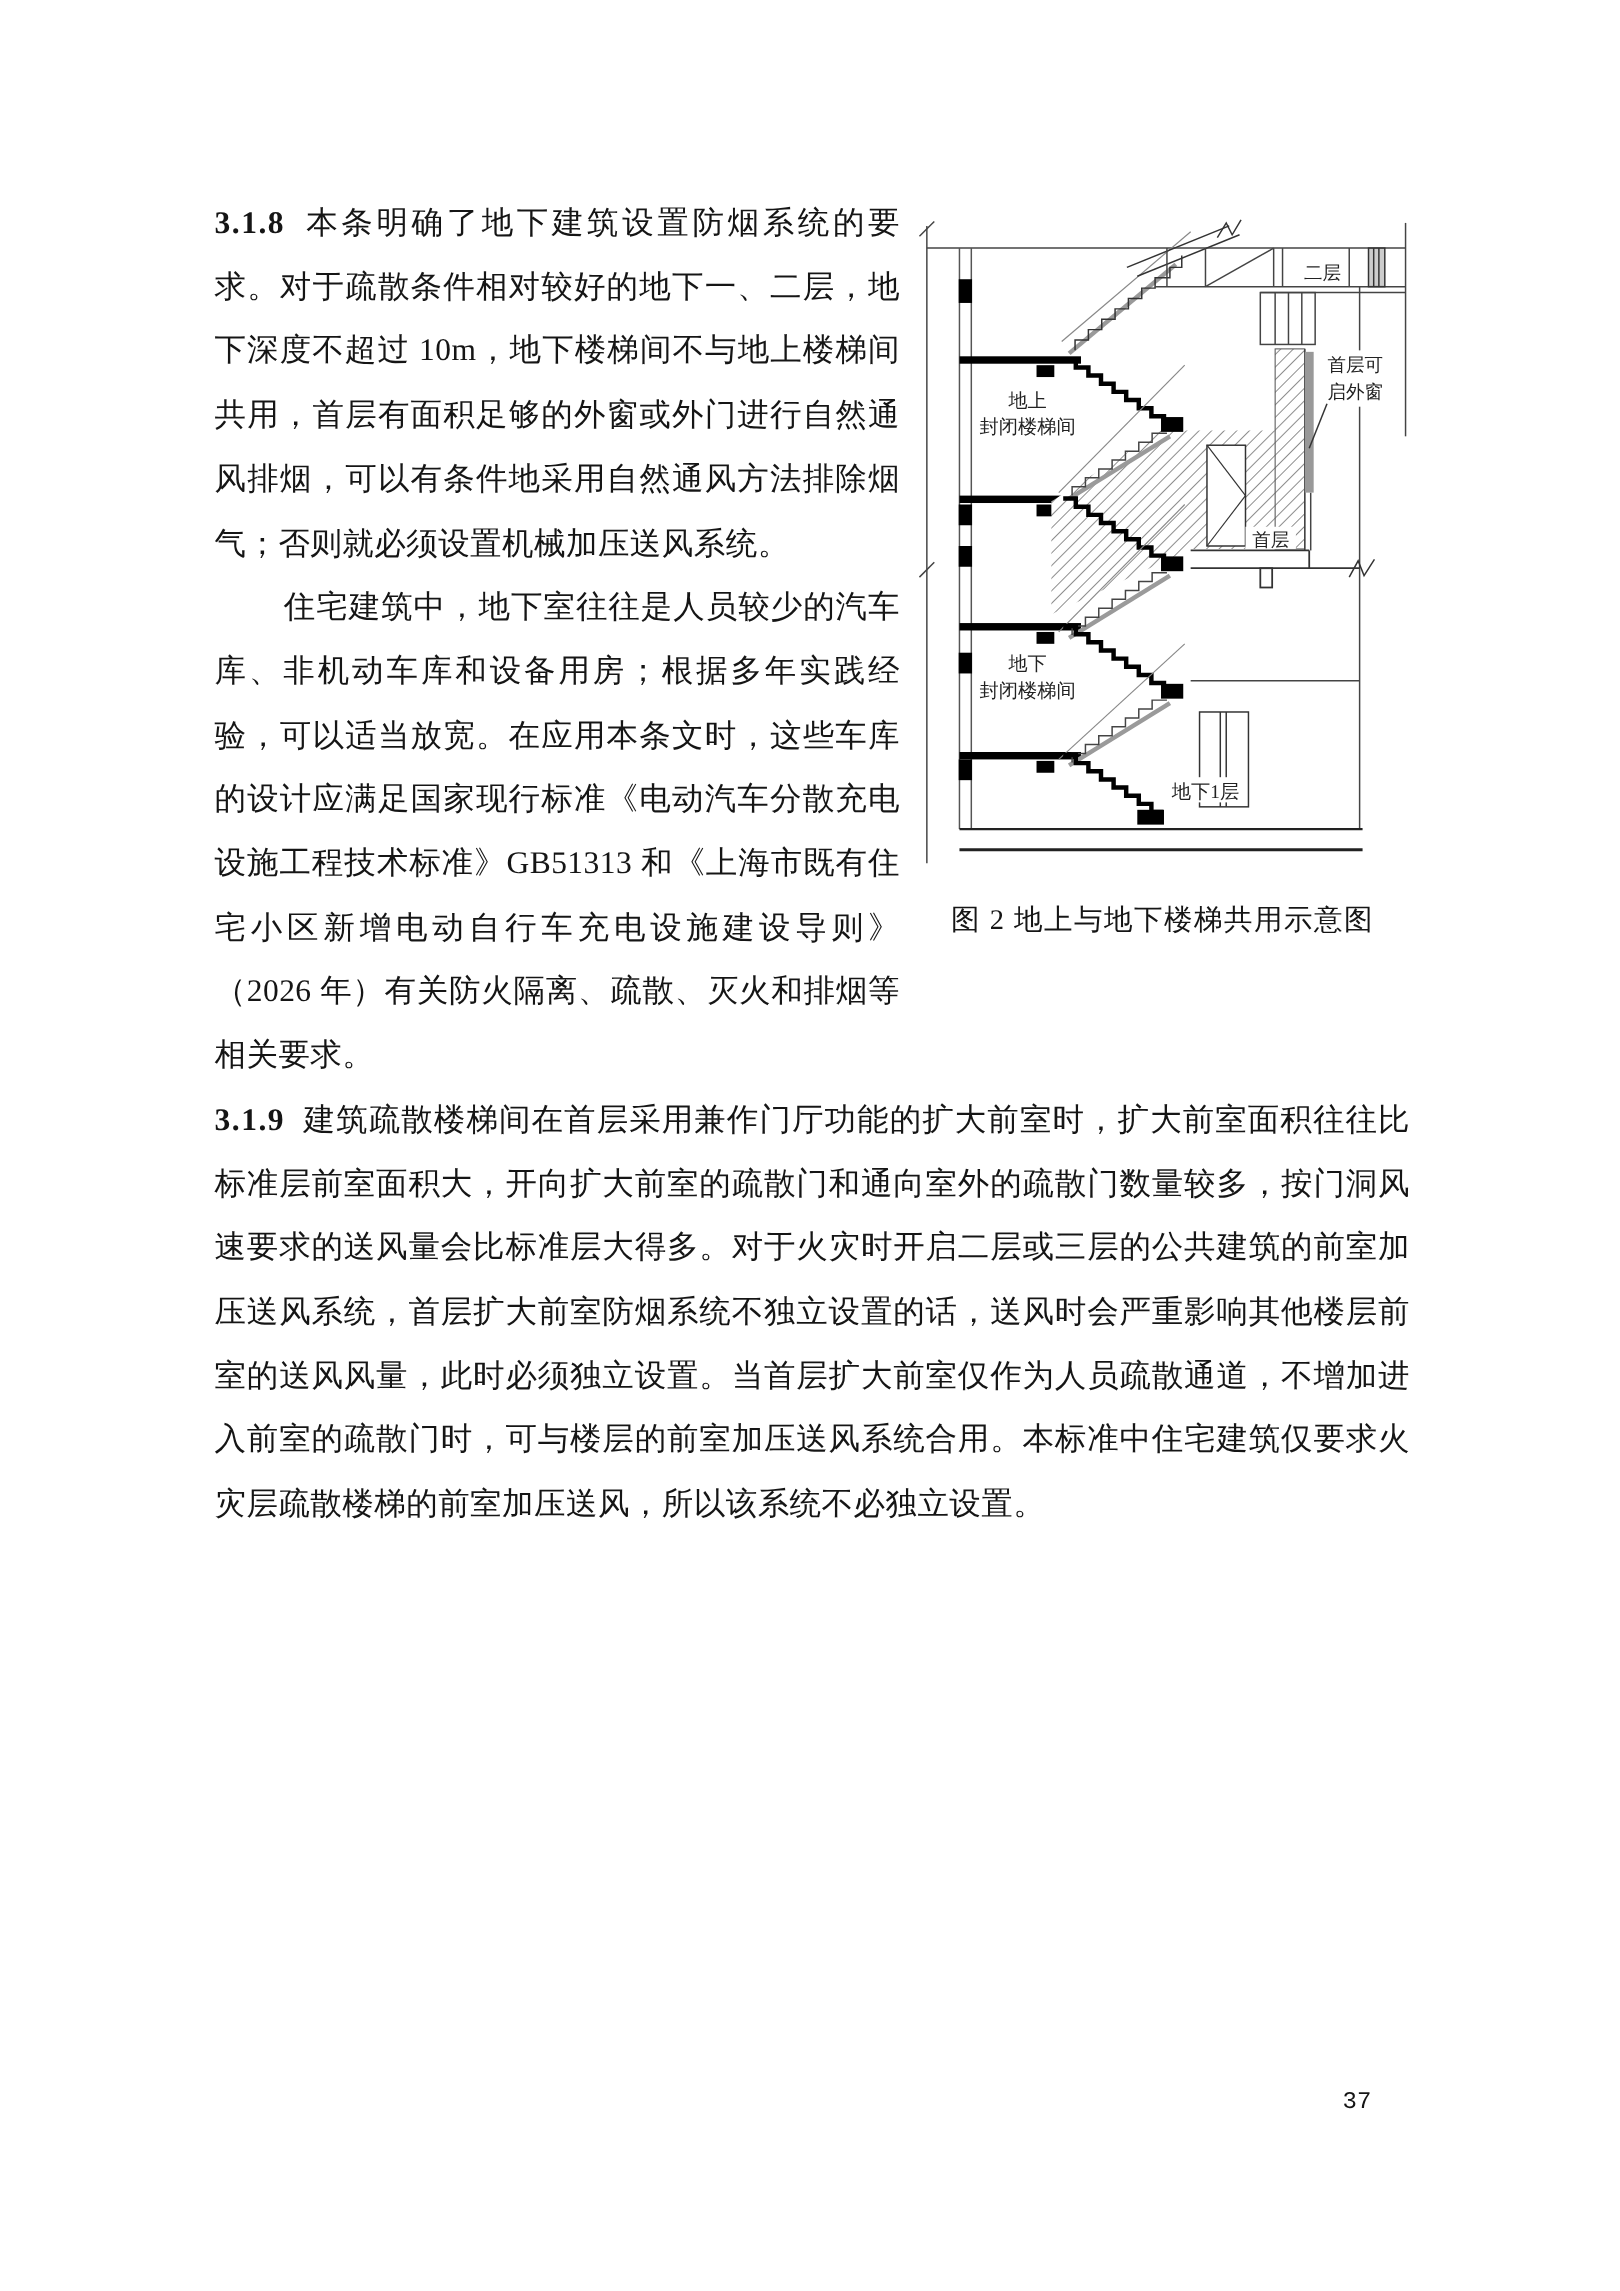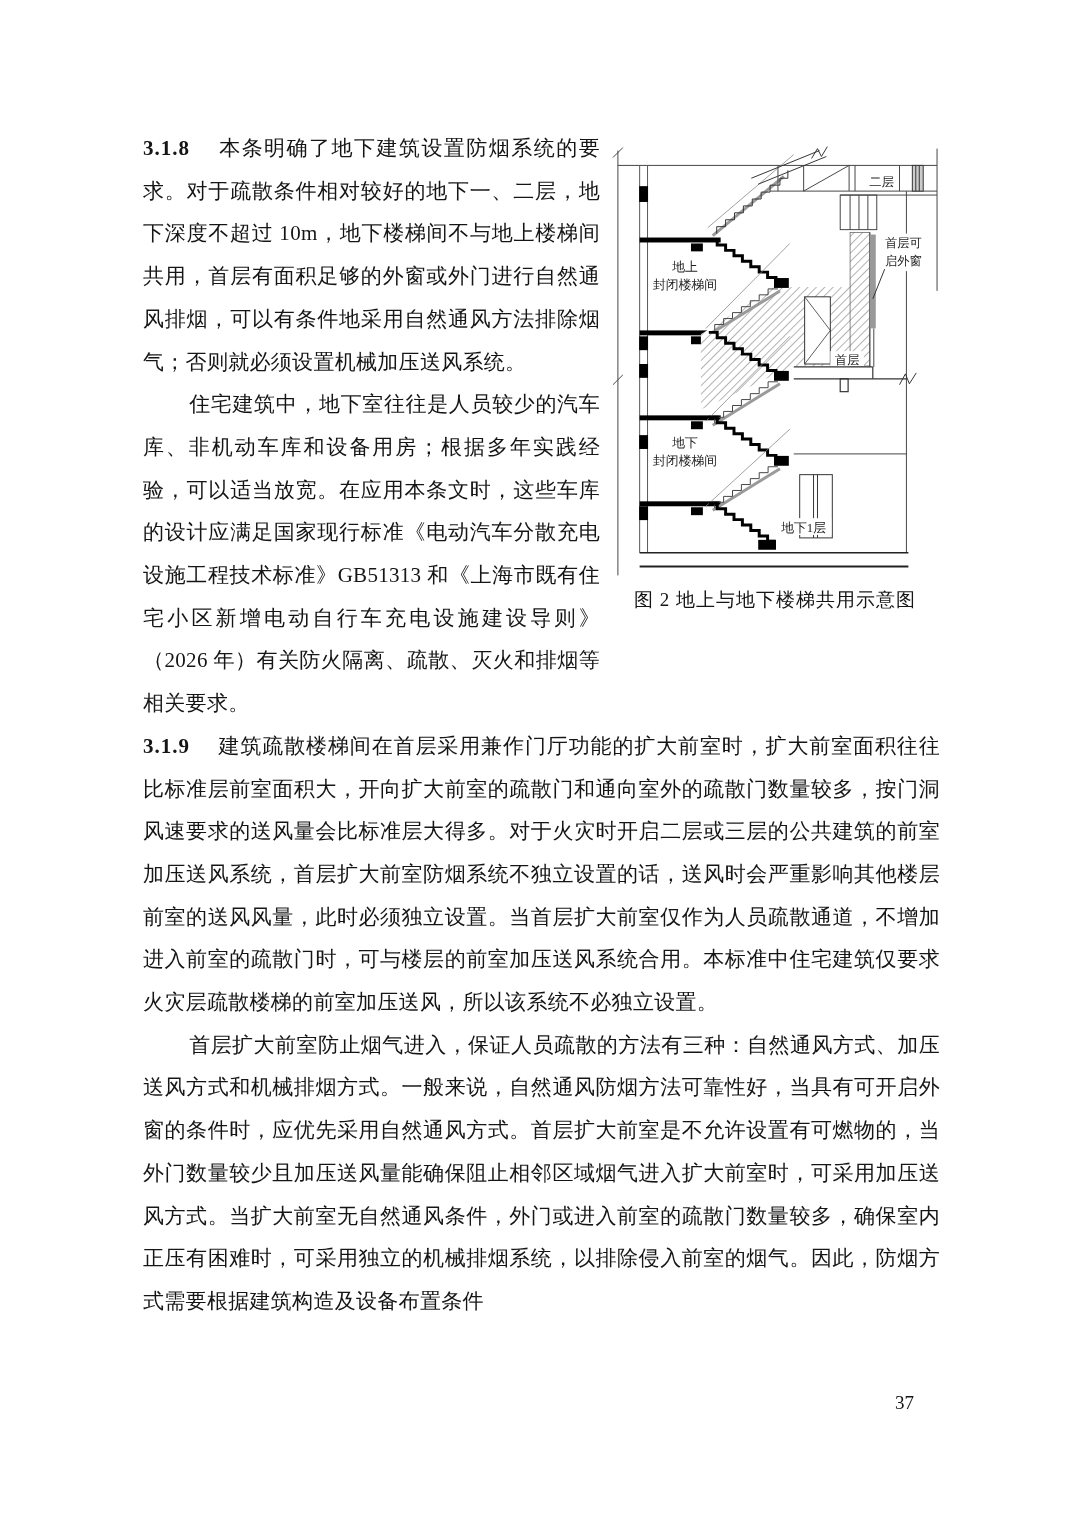--- a/index.html
+++ b/index.html
@@ -9,33 +9,33 @@
     overflow:hidden;
   }
   .content{
     position:absolute;left:143px;top:127px;width:797px;
   }
   .para{
     margin:0;font-size:21px;line-height:42.7px;text-align:justify;
     letter-spacing:0.3px;
   }
   .para.indent{text-indent:2.2em;}
-  .sec-num{font-weight:bold;margin-right:28px;letter-spacing:1px;}
+  .sec-num{font-weight:bold;margin-right:12px;letter-spacing:1px;}
   .figure{
     float:right;width:330px;height:555px;margin-left:10px;
     text-align:center;
   }
   .figure svg{display:block;margin-top:13px;}
   .fig-caption{
-    font-size:19px;line-height:24px;margin-top:0;text-align:center;
+    font-size:19px;line-height:24px;margin-top:14px;text-align:center;
     letter-spacing:1px;
   }
   .after-figure{clear:none;}
   .page-number{
-    position:absolute;left:895px;top:1392px;font-size:19px;
+    position:absolute;left:895px;top:1392px;font-size:16px;font-family:Liberation Mono, monospace;
   }
   svg text{font-family:"Liberation Serif","DejaVu Serif",serif;fill:#222;}
 </style>
 </head>
 <body>
 
 <div class="content">
 
   <div class="figure">
     <svg width="330" height="448" viewBox="0 0 334 452">
@@ -192,17 +192,16 @@
     <div class="fig-caption">图 2  地上与地下楼梯共用示意图</div>
   </div>
 
   <p class="para"><b class="sec-num">3.1.8</b><span>本条明确了地下建筑设置防烟系统的要求。对于疏散条件相对较好的地下一、二层，地下深度不超过 10m，地下楼梯间不与地上楼梯间共用，首层有面积足够的外窗或外门进行自然通风排烟，可以有条件地采用自然通风方法排除烟气；否则就必须设置机械加压送风系统。</span></p>
 
   <p class="para indent"><span>住宅建筑中，地下室往往是人员较少的汽车库、非机动车库和设备用房；根据多年实践经验，可以适当放宽。在应用本条文时，这些车库的设计应满足国家现行标准《电动汽车分散充电设施工程技术标准》GB51313 和《上海市既有住宅小区新增电动自行车充电设施建设导则》（2026 年）有关防火隔离、疏散、灭火和排烟等相关要求。</span></p>
 
 
   <p class="para"><b class="sec-num">3.1.9</b><span>建筑疏散楼梯间在首层采用兼作门厅功能的扩大前室时，扩大前室面积往往比标准层前室面积大，开向扩大前室的疏散门和通向室外的疏散门数量较多，按门洞风速要求的送风量会比标准层大得多。对于火灾时开启二层或三层的公共建筑的前室加压送风系统，首层扩大前室防烟系统不独立设置的话，送风时会严重影响其他楼层前室的送风风量，此时必须独立设置。当首层扩大前室仅作为人员疏散通道，不增加进入前室的疏散门时，可与楼层的前室加压送风系统合用。本标准中住宅建筑仅要求火灾层疏散楼梯的前室加压送风，所以该系统不必独立设置。</span></p>
 
-  <p class="para indent"><span>首层扩大前室防止烟气进入，保证人员疏散的方法有三种：自然通风方式、加压送风方式和机械排烟方式。一般来说，自然通风防烟方法可靠性好，当具有可开启外窗的条件时，应优先采用自然通风方式。首层扩大前室是不允许设置有可燃物的，当外门数量较少且加压送风量能确保阻止相邻区域烟气进入扩大前室时，可采用加压送风方式。当扩大前室无自然通风条件，外门或进入前室的疏散门数量较多，确保室内正压有困难时，可采用独立的机械排烟系统，以排除侵入前室的烟气。因此，防烟方式需要根据建筑构造及设备布置条件</span></p>
 
 </div>
 
 <div class="page-number">37</div>
 
 </body></html>

